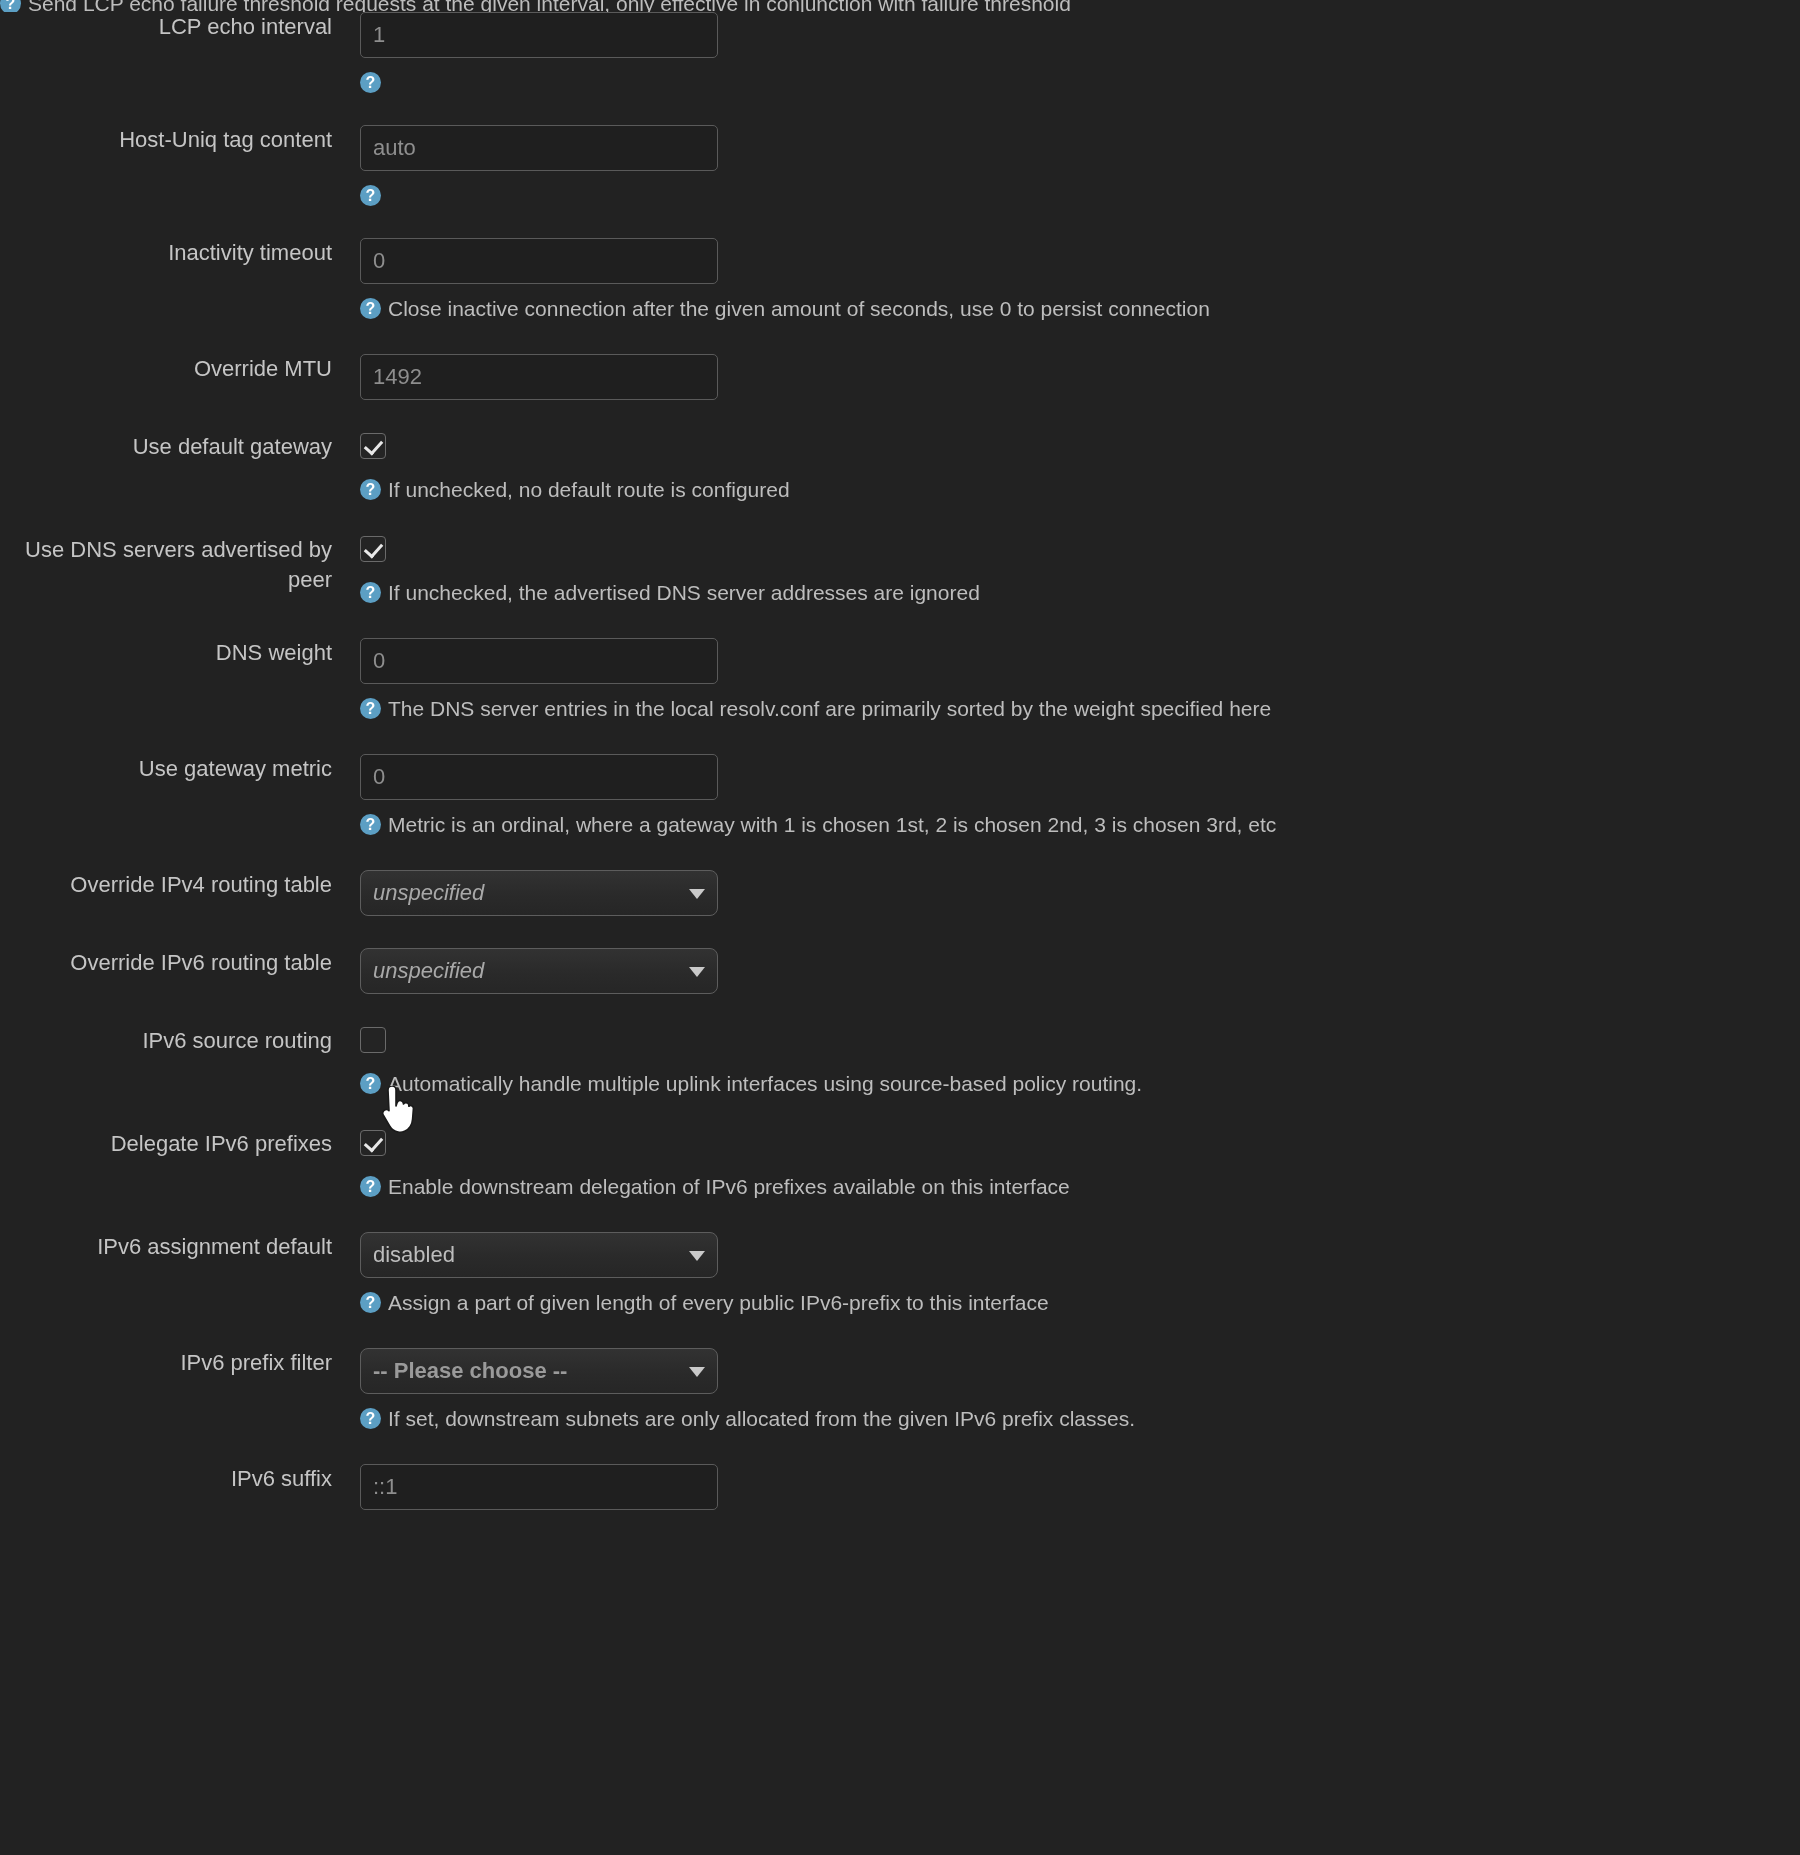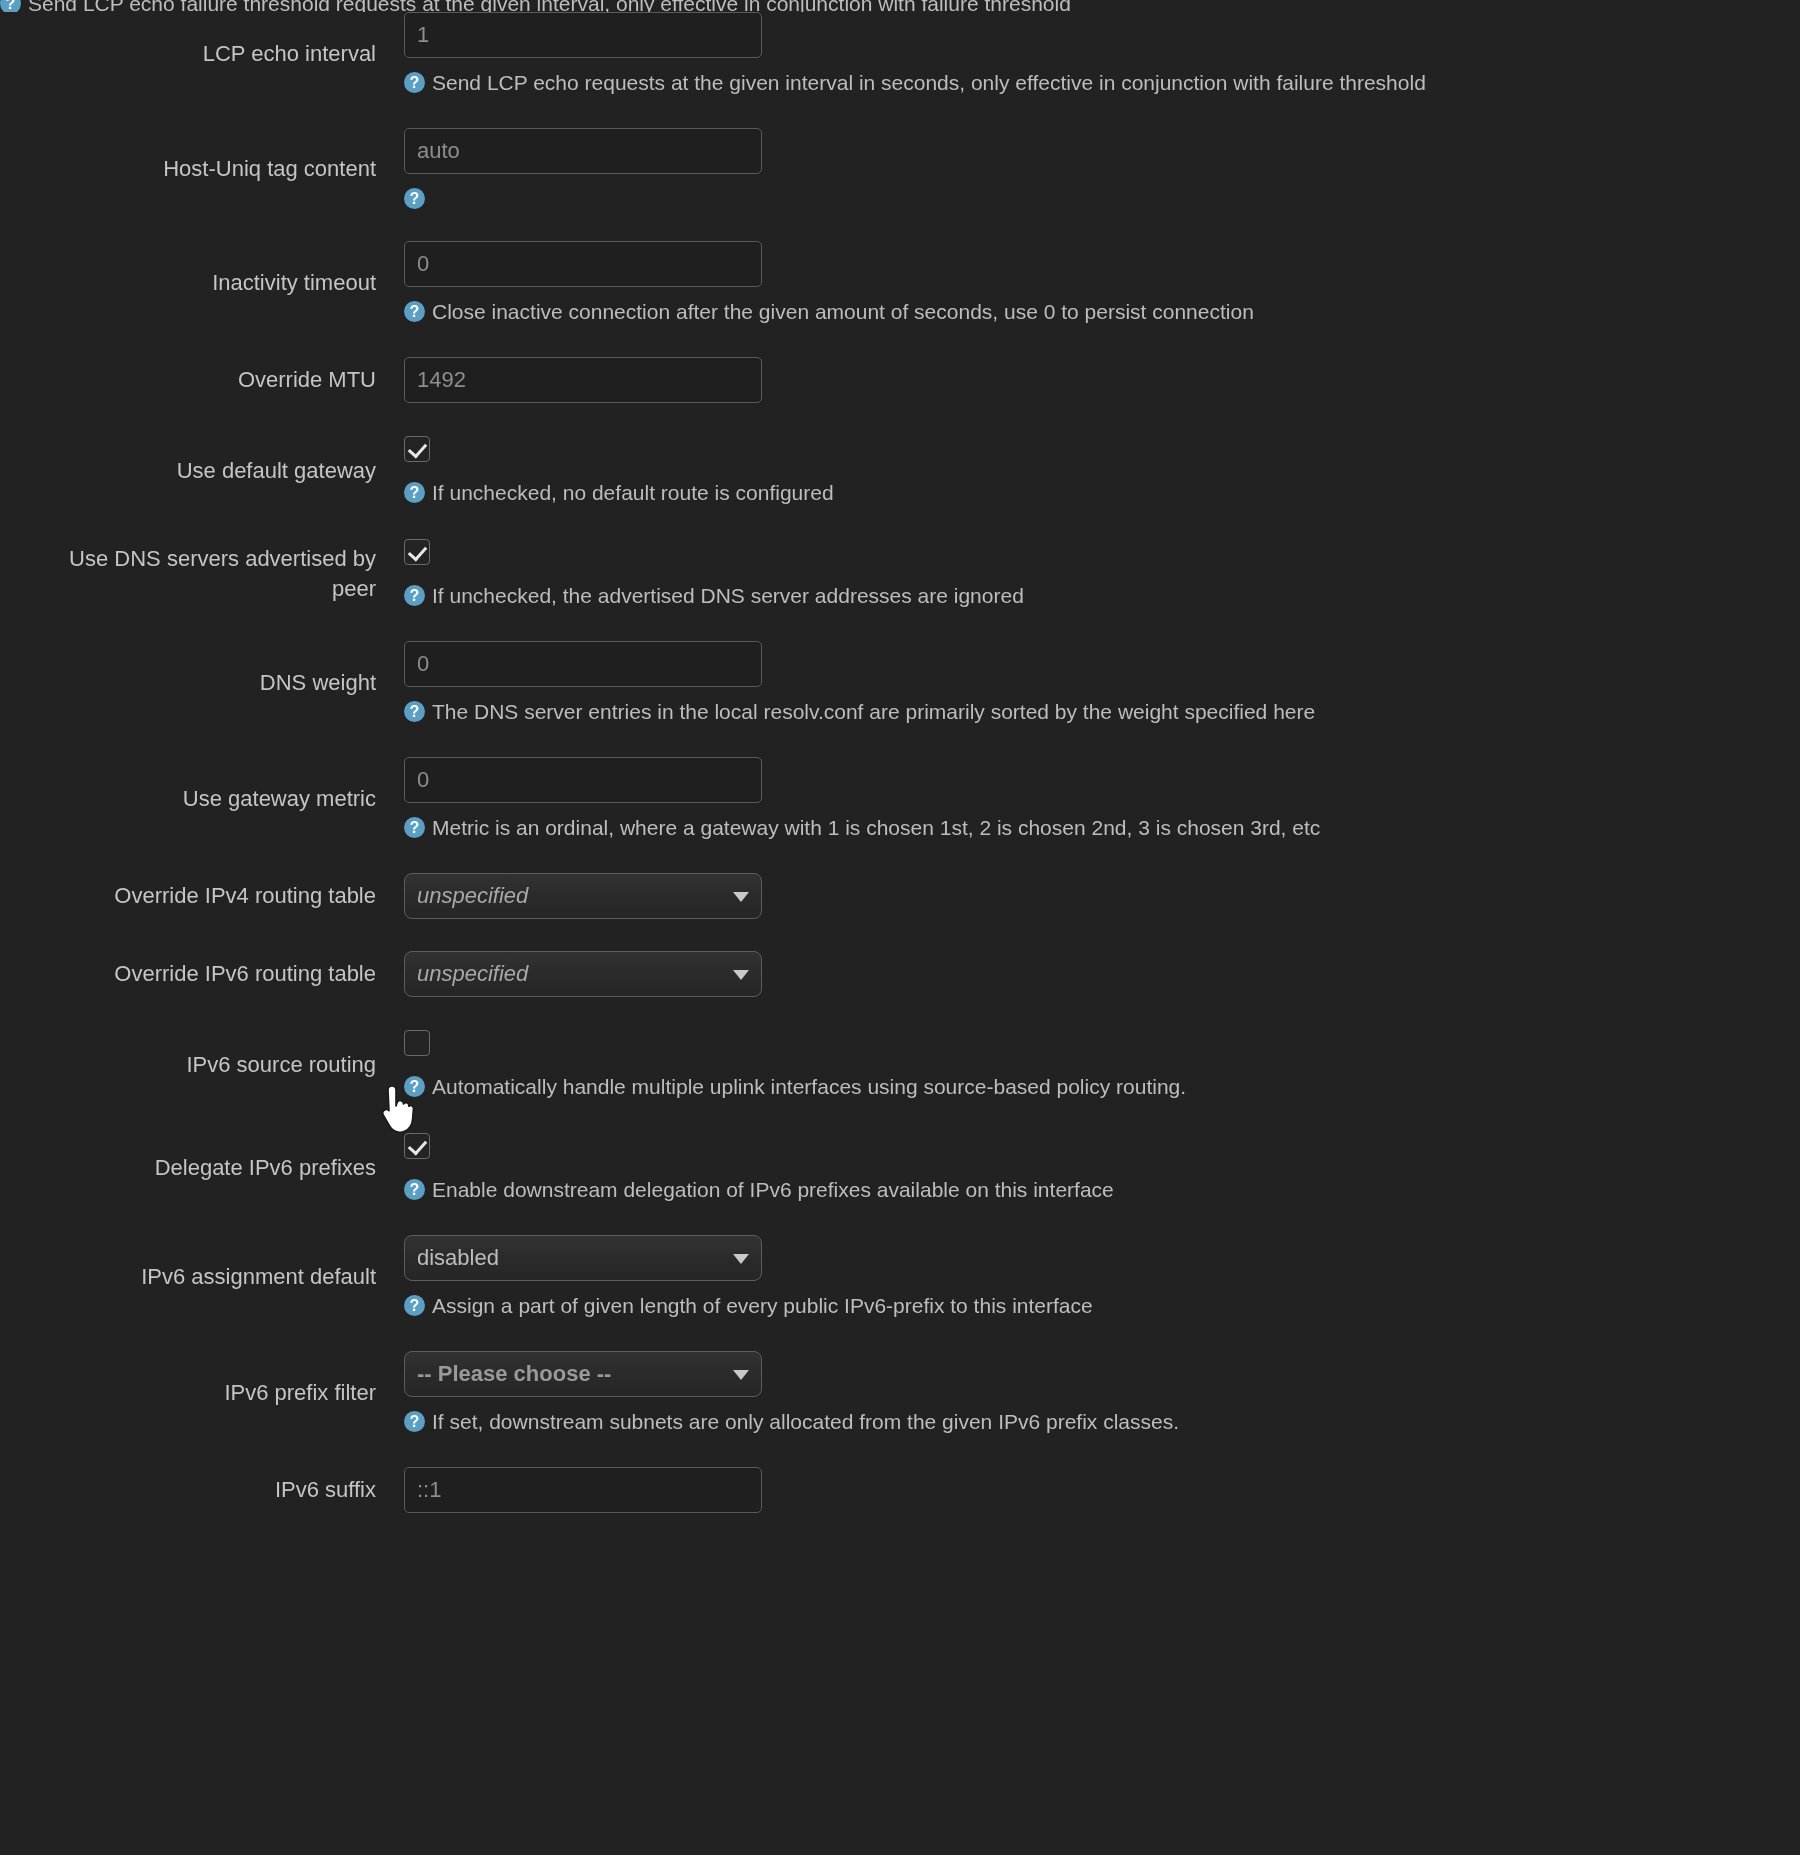--- a/index.html
+++ b/index.html
@@ -32,24 +32,23 @@
     position: relative;
   }
   .clipped-top .desc-row {
     position: absolute;
     top: -22px;
     left: 0;
   }
 
   .form-row {
     display: flex;
-    align-items: center;
+    align-items: flex-start;
     padding: 0;
     width: 1620px;
-    margin-left: 44px;
   }
 
   .label-col {
     width: 332px;
     min-width: 332px;
     text-align: right;
     padding-right: 0px;
     font-size: 22px;
     line-height: 30px;
     color: #c5c5c5;
@@ -192,21 +191,20 @@
     </div>
   </div>
 
   <div id="rows">
       <div class="form-row">
         <div class="label-col">LCP echo interval</div>
         <div class="field-col">
           <input class="txt" type="text" placeholder="1" style="">
           <div class="desc-row desc-after-input">
             <span class="help-icon">?</span>
-            <span>Send LCP echo requests at the given interval in seconds, only effective in conjunction with failure threshold</span>
           </div>
         </div>
       </div>
       <div class="row-spacer"></div>
       <div class="form-row">
         <div class="label-col">Host-Uniq tag content</div>
         <div class="field-col">
           <input class="txt" type="text" placeholder="auto" style="">
           <div class="desc-row desc-after-input">
             <span class="help-icon">?</span>

